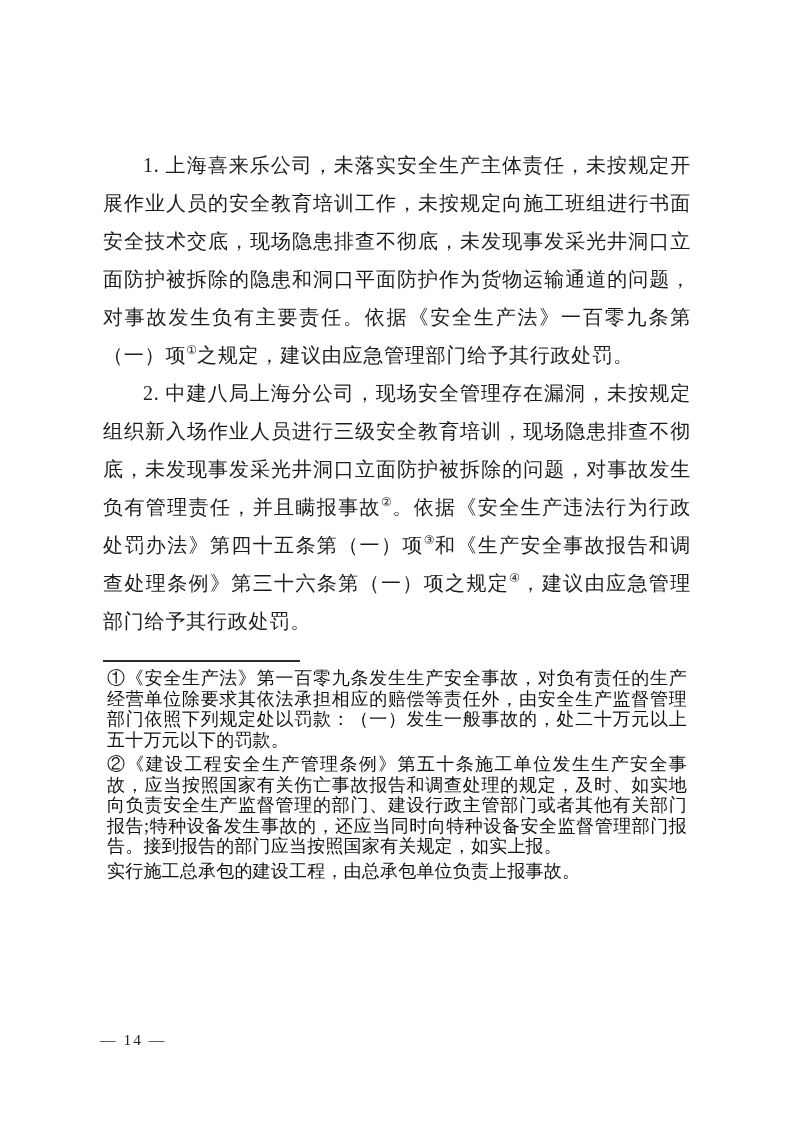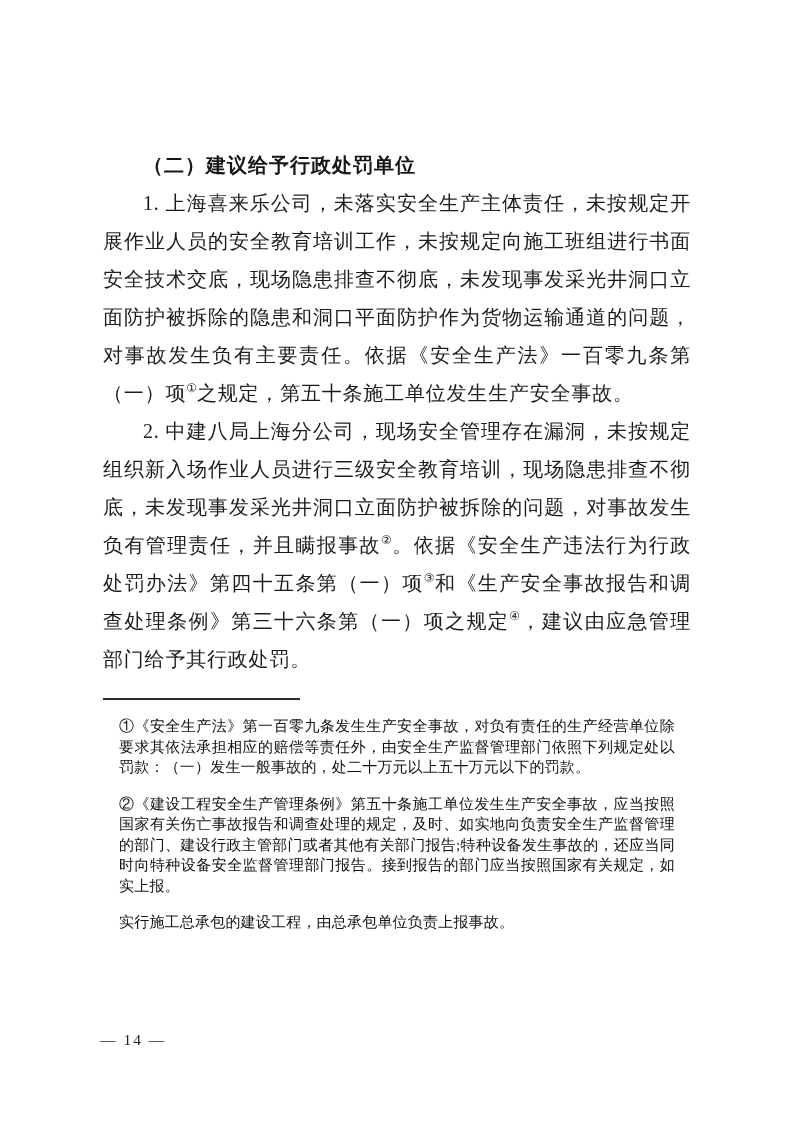--- a/index.html
+++ b/index.html
@@ -46,45 +46,44 @@
     vertical-align: super;
     letter-spacing: 0;
   }
   .footnote-sep {
     width: 197px;
     height: 0;
     border-top: 2px solid #2b2b2b;
     margin: 20px 0 6px 0;
   }
   .footnote {
-    margin: 16px;
-    font-size: 15px;
+    margin: 4px;
+    font-size: 18px;
     line-height: 20.5px;
     text-align: justify;
     letter-spacing: 0.2px;
     color: #111111;
   }
   .page-number {
     position: absolute;
     left: 100px;
     top: 1031px;
     font-size: 15.5px;
     letter-spacing: 2px;
     color: #222222;
   }
 </style>
 </head>
 <body>
 
 <div class="page">
   <div class="content">
-    <h2 class="heading">（二）建议给予行政处罚单位</h2>
 
     <div id="paragraphs">
-        <p class="para"><span>1. 上海喜来乐公司，未落实安全生产主体责任，未按规定开展作业人员的安全教育培训工作，未按规定向施工班组进行书面安全技术交底，现场隐患排查不彻底，未发现事发采光井洞口立面防护被拆除的隐患和洞口平面防护作为货物运输通道的问题，对事故发生负有主要责任。依据《安全生产法》一百零九条第（一）项</span><sup>①</sup><span>之规定，第五十条施工单位发生生产安全事故。</span></p>
+        <p class="para"><span>1. 上海喜来乐公司，未落实安全生产主体责任，未按规定开展作业人员的安全教育培训工作，未按规定向施工班组进行书面安全技术交底，现场隐患排查不彻底，未发现事发采光井洞口立面防护被拆除的隐患和洞口平面防护作为货物运输通道的问题，对事故发生负有主要责任。依据《安全生产法》一百零九条第（一）项</span><sup>①</sup><span>之规定，建议由应急管理部门给予其行政处罚。</span></p>
         <p class="para"><span>2. 中建八局上海分公司，现场安全管理存在漏洞，未按规定组织新入场作业人员进行三级安全教育培训，现场隐患排查不彻底，未发现事发采光井洞口立面防护被拆除的问题，对事故发生负有管理责任，并且瞒报事故</span><sup>②</sup><span>。依据《安全生产违法行为行政处罚办法》第四十五条第（一）项</span><sup>③</sup><span>和《生产安全事故报告和调查处理条例》第三十六条第（一）项之规定</span><sup>④</sup><span>，建议由应急管理部门给予其行政处罚。</span></p>
       </div>
 
     <div class="footnote-sep"></div>
 
     <div id="footnotes">
         <p class="footnote">①《安全生产法》第一百零九条发生生产安全事故，对负有责任的生产经营单位除要求其依法承担相应的赔偿等责任外，由安全生产监督管理部门依照下列规定处以罚款：（一）发生一般事故的，处二十万元以上五十万元以下的罚款。</p>
         <p class="footnote">②《建设工程安全生产管理条例》第五十条施工单位发生生产安全事故，应当按照国家有关伤亡事故报告和调查处理的规定，及时、如实地向负责安全生产监督管理的部门、建设行政主管部门或者其他有关部门报告;特种设备发生事故的，还应当同时向特种设备安全监督管理部门报告。接到报告的部门应当按照国家有关规定，如实上报。</p>
         <p class="footnote">实行施工总承包的建设工程，由总承包单位负责上报事故。</p>
       </div>

